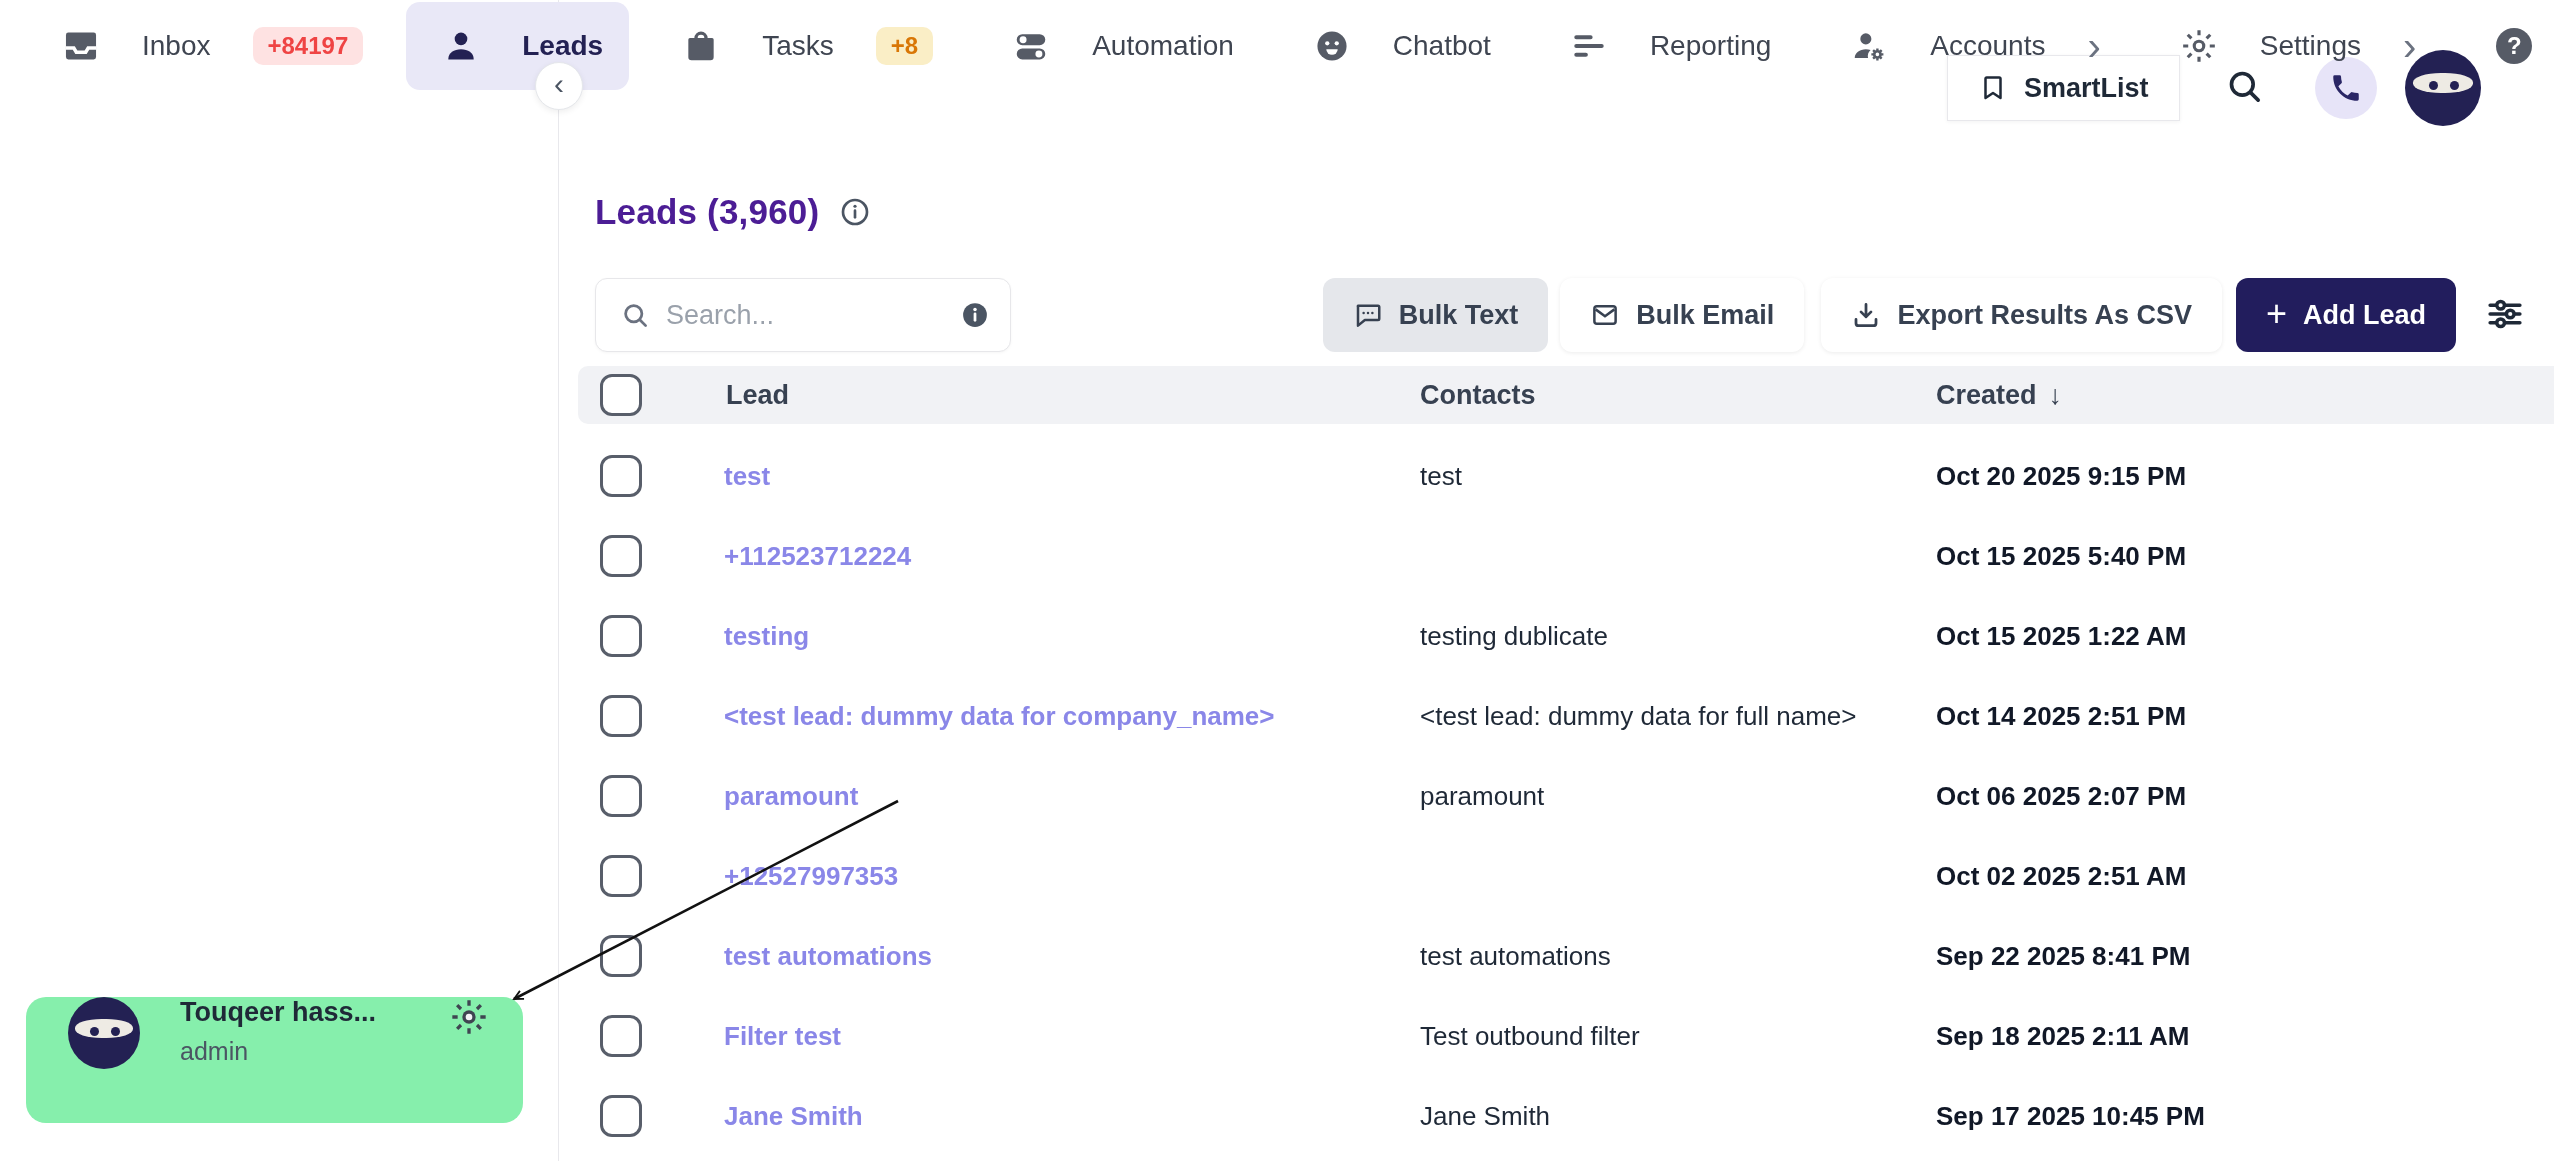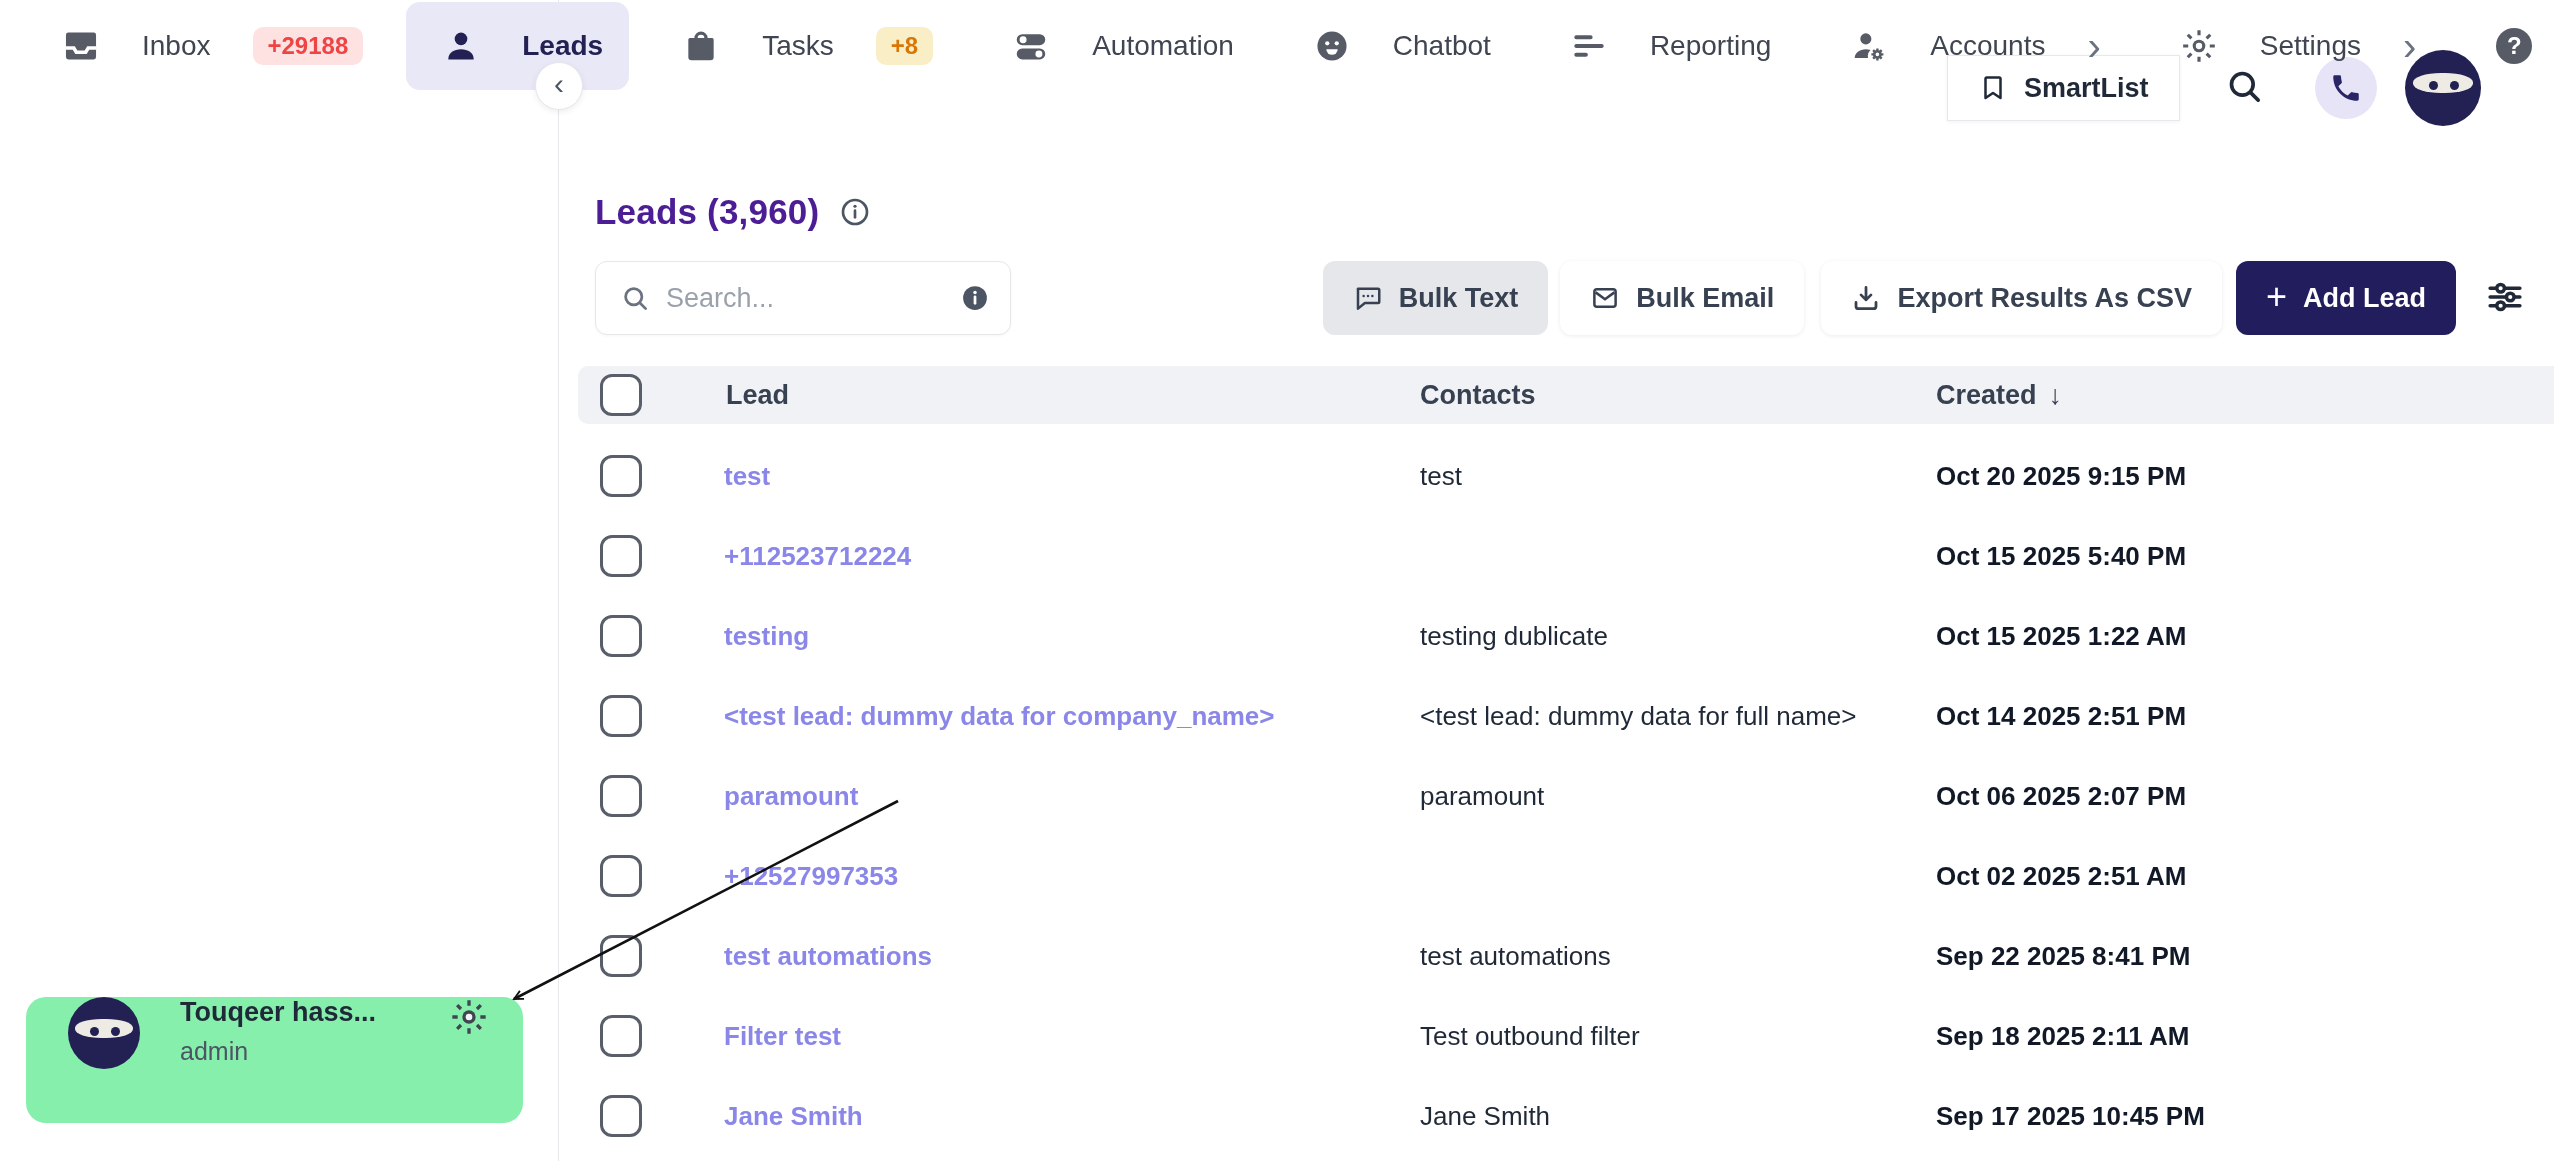--- a/index.html
+++ b/index.html
@@ -48,21 +48,21 @@
   .phone-btn svg{width:34px;height:34px}
   .topbar-avatar{position:absolute;left:2405px;top:50px;cursor:pointer}
 
   
   .title-row{position:absolute;left:595px;top:186px;height:52px;display:flex;align-items:center;gap:20px}
   .page-title{font-size:35px;font-weight:700;color:#4c1d95;letter-spacing:.2px}
   .info-outline{width:32px;height:32px;color:#4b5563}
   .info-outline svg{width:32px;height:32px}
 
   
-  .toolbar{position:absolute;left:595px;right:26px;top:261px;height:74px;display:flex;align-items:center}
+  .toolbar{position:absolute;left:595px;right:26px;top:278px;height:74px;display:flex;align-items:center}
   .searchbox{width:416px;height:74px;border:1px solid #e7e7ea;border-radius:12px;background:#fff;display:flex;align-items:center;padding:0 20px 0 24px;gap:16px;box-shadow:0 1px 3px rgba(0,0,0,.04)}
   .searchbox .mag{width:30px;height:30px;color:#6b7280;flex:none}
   .searchbox input{border:none;outline:none;flex:1;font-size:27px;color:#374151;font-family:inherit;background:transparent;min-width:0}
   .searchbox input::placeholder{color:#9aa1ab}
   .info-filled{width:30px;height:30px;flex:none}
   .info-filled svg{width:30px;height:30px}
   .btn{height:74px;border-radius:12px;display:flex;align-items:center;gap:16px;font-size:27px;font-weight:600;color:#374151;padding:0 30px;cursor:pointer;white-space:nowrap;border:none;font-family:inherit}
   .btn svg{width:30px;height:30px;flex:none}
   .btn-gray{background:#e5e7eb;margin-left:auto}
   .btn-white{background:#fff;box-shadow:0 1px 4px rgba(0,0,0,.08)}
@@ -98,21 +98,21 @@
   <nav class="nav">
 
     <div class="nav-item">
       <span class="nav-icon">
         <svg viewBox="0 0 24 24" fill="currentColor">
             <path d="M4 3.5h16a1.5 1.5 0 0 1 1.5 1.5v14a1.5 1.5 0 0 1-1.5 1.5H4A1.5 1.5 0 0 1 2.5 19V5A1.5 1.5 0 0 1 4 3.5z"></path>
             <path d="M2.5 12.2h5.6l1.6 2.6h4.6l1.6-2.6h5.6v2.2h-4.3l-1.6 2.6H8.4l-1.6-2.6H2.5z" fill="#fff"></path>
           </svg>
       </span>
       <span class="nav-label">Inbox</span>
-      <span class="badge badge-red">+29188</span>
+      <span class="badge badge-red">+84197</span>
     </div>
 
     <div class="nav-item active">
       <span class="nav-icon">
         <svg viewBox="0 0 24 24" fill="currentColor">
             <circle cx="12" cy="7.5" r="4"></circle>
             <path d="M4 20c0-3.6 3.6-6 8-6s8 2.4 8 6v.5H4z"></path>
           </svg>
       </span>
       <span class="nav-label">Leads</span>

